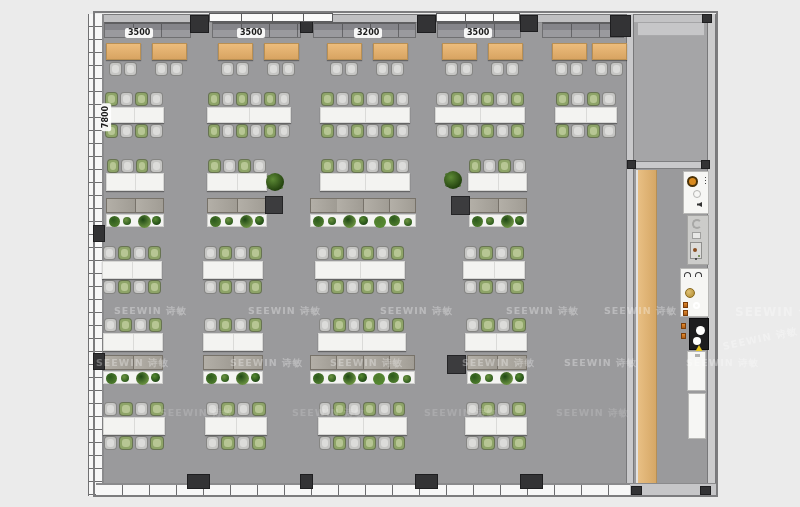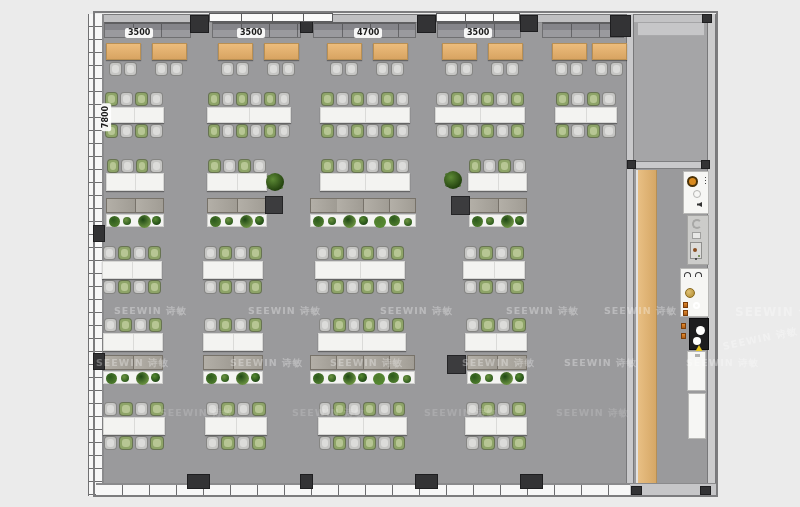--- a/index.html
+++ b/index.html
@@ -457,17 +457,17 @@
       <div class="wm" style="left: 462px; top: 357px;">SEEWIN 诗敏</div>
       <div class="wm" style="left: 564px; top: 357px;">SEEWIN 诗敏</div>
       <div class="wm" style="left: 686px; top: 357px;">SEEWIN 诗敏</div>
       <div class="wm" style="left: 160px; top: 407px; color: rgba(255, 255, 255, 0.16);">SEEWIN 诗敏</div>
       <div class="wm" style="left: 292px; top: 407px; color: rgba(255, 255, 255, 0.16);">SEEWIN 诗敏</div>
       <div class="wm" style="left: 424px; top: 407px; color: rgba(255, 255, 255, 0.16);">SEEWIN 诗敏</div>
       <div class="wm" style="left: 556px; top: 407px; color: rgba(255, 255, 255, 0.16);">SEEWIN 诗敏</div>
       <div class="wm" style="left: 722px; top: 332px; font-size: 10px; transform: rotate(-12deg);">SEEWIN 诗敏</div>
       <div class="dim" style="left: 125px; top: 28px;">3500</div>
       <div class="dim" style="left: 237px; top: 28px;">3500</div>
-      <div class="dim" style="left: 354px; top: 28px;">4700</div>
+      <div class="dim" style="left: 354px; top: 28px;">3200</div>
       <div class="dim" style="left: 464px; top: 28px;">3500</div>
       <div class="dim dim-v" style="left: 92px; top: 112px;">7800</div>
     </div>
 </div>
 
 </body></html>

